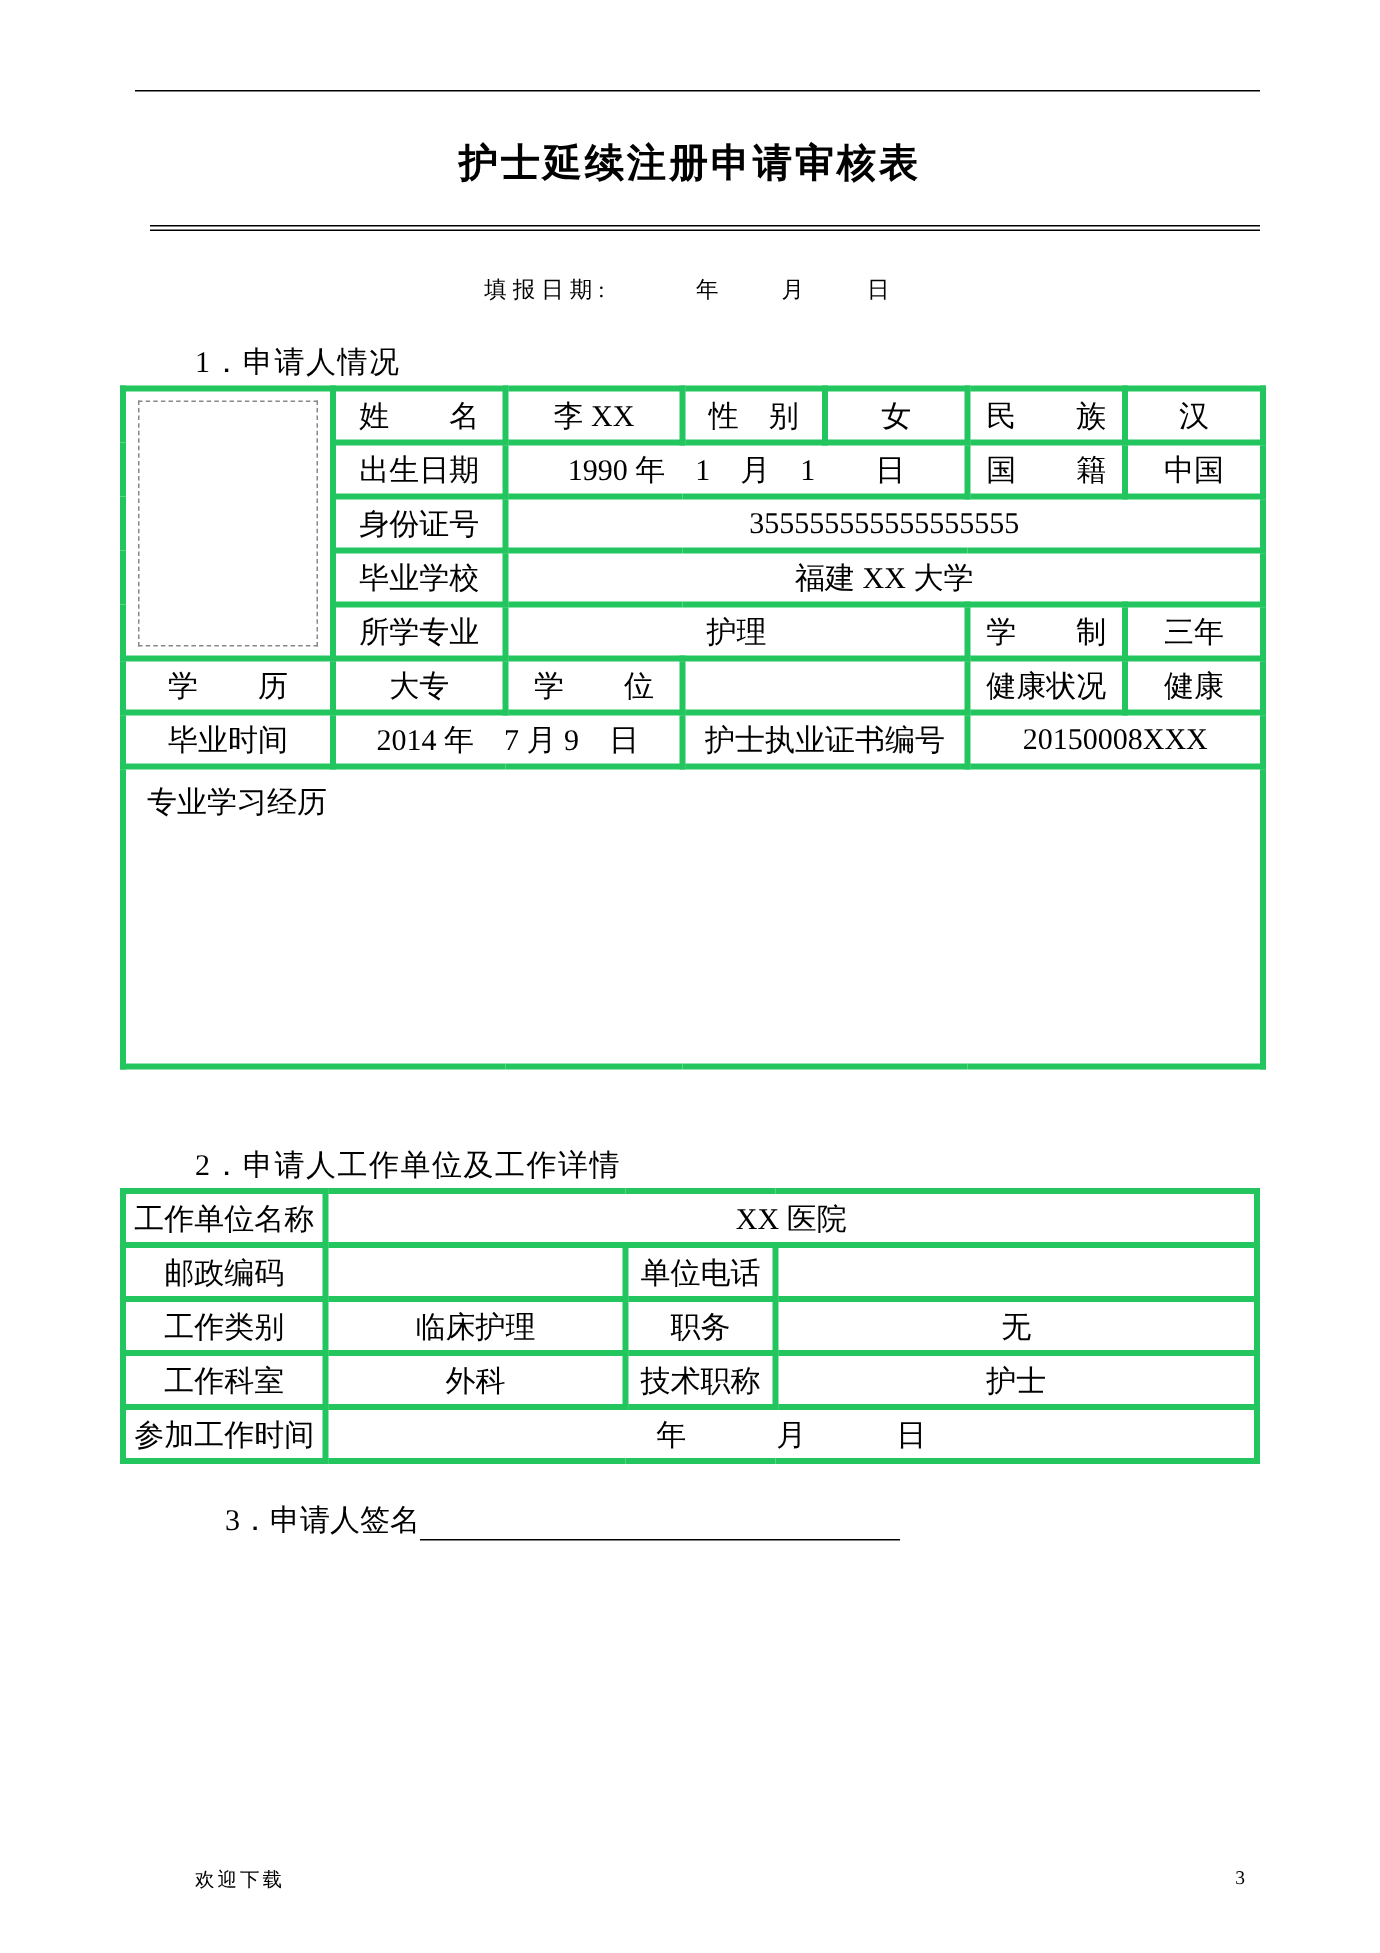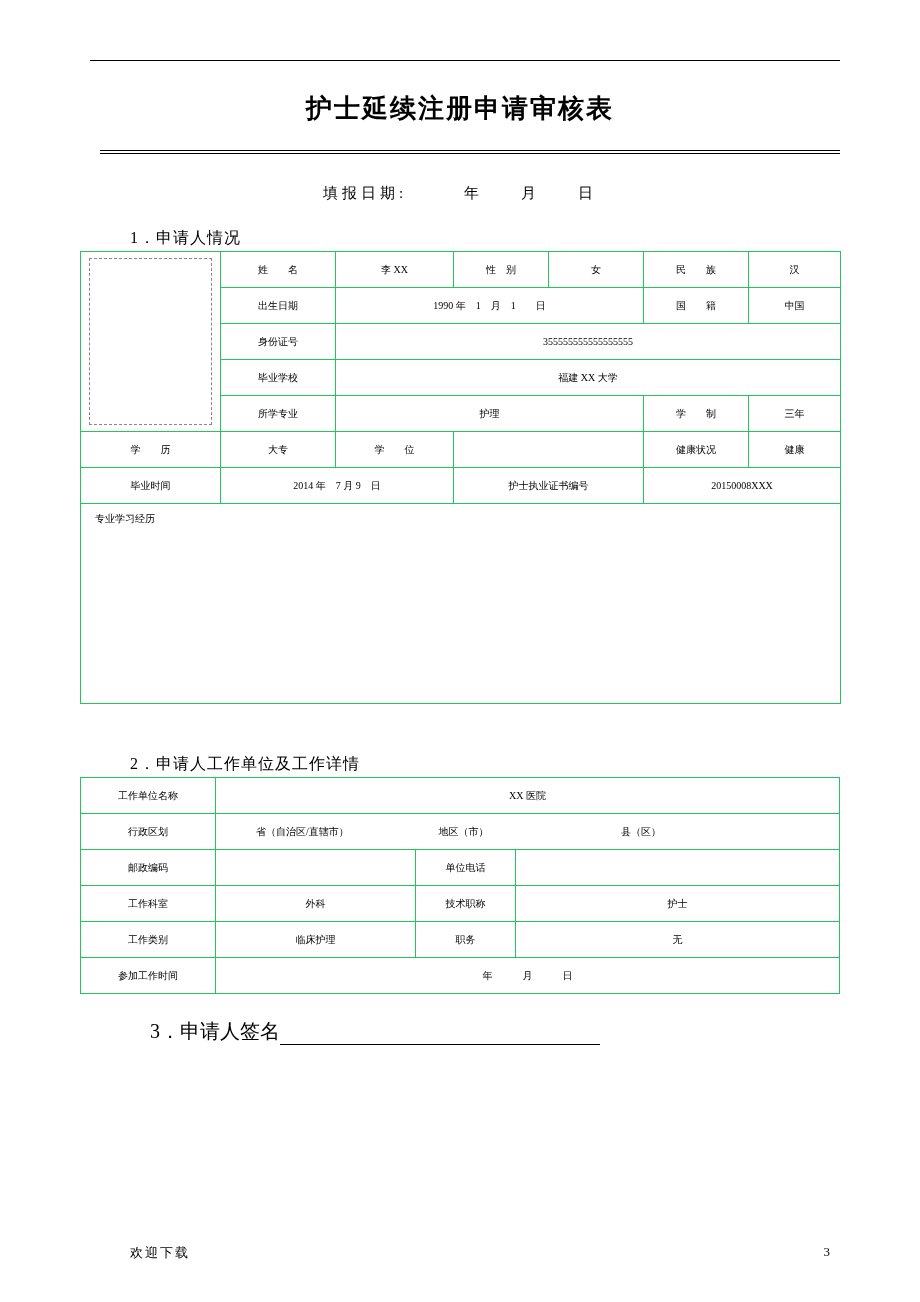--- a/index.html
+++ b/index.html
@@ -40,36 +40,36 @@
       margin-left: 20px;
       margin-right: 0;
     }
     .date-line {
       text-align: center;
       font-size: 15px;
       margin-bottom: 25px;
       letter-spacing: 4px;
     }
     .section-head {
-      font-size: 16px;
+      font-size: 20px;
       margin-left: 50px;
       margin-bottom: 2px;
       letter-spacing: 1px;
     }
     table {
       border-collapse: collapse;
       width: 100%;
       table-layout: fixed;
     }
     table td {
-      border: 1px solid #22c55e;
+      border: 4px solid #22c55e;
       text-align: center;
       vertical-align: middle;
       height: 36px;
-      font-size: 10px;
+      font-size: 20px;
       padding: 0 2px;
     }
     .photo-cell {
       height: 150px;
       position: relative;
     }
     .photo-box {
       border: 1px dashed #888;
       position: absolute;
       top: 6px; left: 8px; right: 8px; bottom: 6px;
@@ -196,46 +196,38 @@
         <col style="width:200px">
         <col style="width:100px">
         <col>
     </colgroup>
     <tbody>
         <tr>
       <td>工作单位名称</td>
       <td colspan="3">XX 医院</td>
     </tr>
     <tr>
-      <td>行政区划</td>
-      <td colspan="3" class="admin-cell">
-        <span class="admin-span">省（自治区/直辖市）</span>
-        <span class="admin-span">地区（市）</span>
-        <span>县（区）</span>
-      </td>
-    </tr>
-    <tr>
       <td>邮政编码</td>
       <td></td>
       <td>单位电话</td>
       <td></td>
     </tr>
     <tr>
+      <td>工作类别</td>
+      <td>临床护理</td>
+      <td>职务</td>
+      <td>无</td>
+    </tr>
+    <tr>
       <td>工作科室</td>
       <td>外科</td>
       <td>技术职称</td>
       <td>护士</td>
     </tr>
     <tr>
-      <td>工作类别</td>
-      <td>临床护理</td>
-      <td>职务</td>
-      <td>无</td>
-    </tr>
-    <tr>
       <td>参加工作时间</td>
       <td colspan="3">年　　　月　　　日</td>
     </tr>
   </tbody>
     </table>
 
   <div class="sig-line">
     <span>3．申请人签名</span><span class="sig-underline"></span>
   </div>
 </div>

